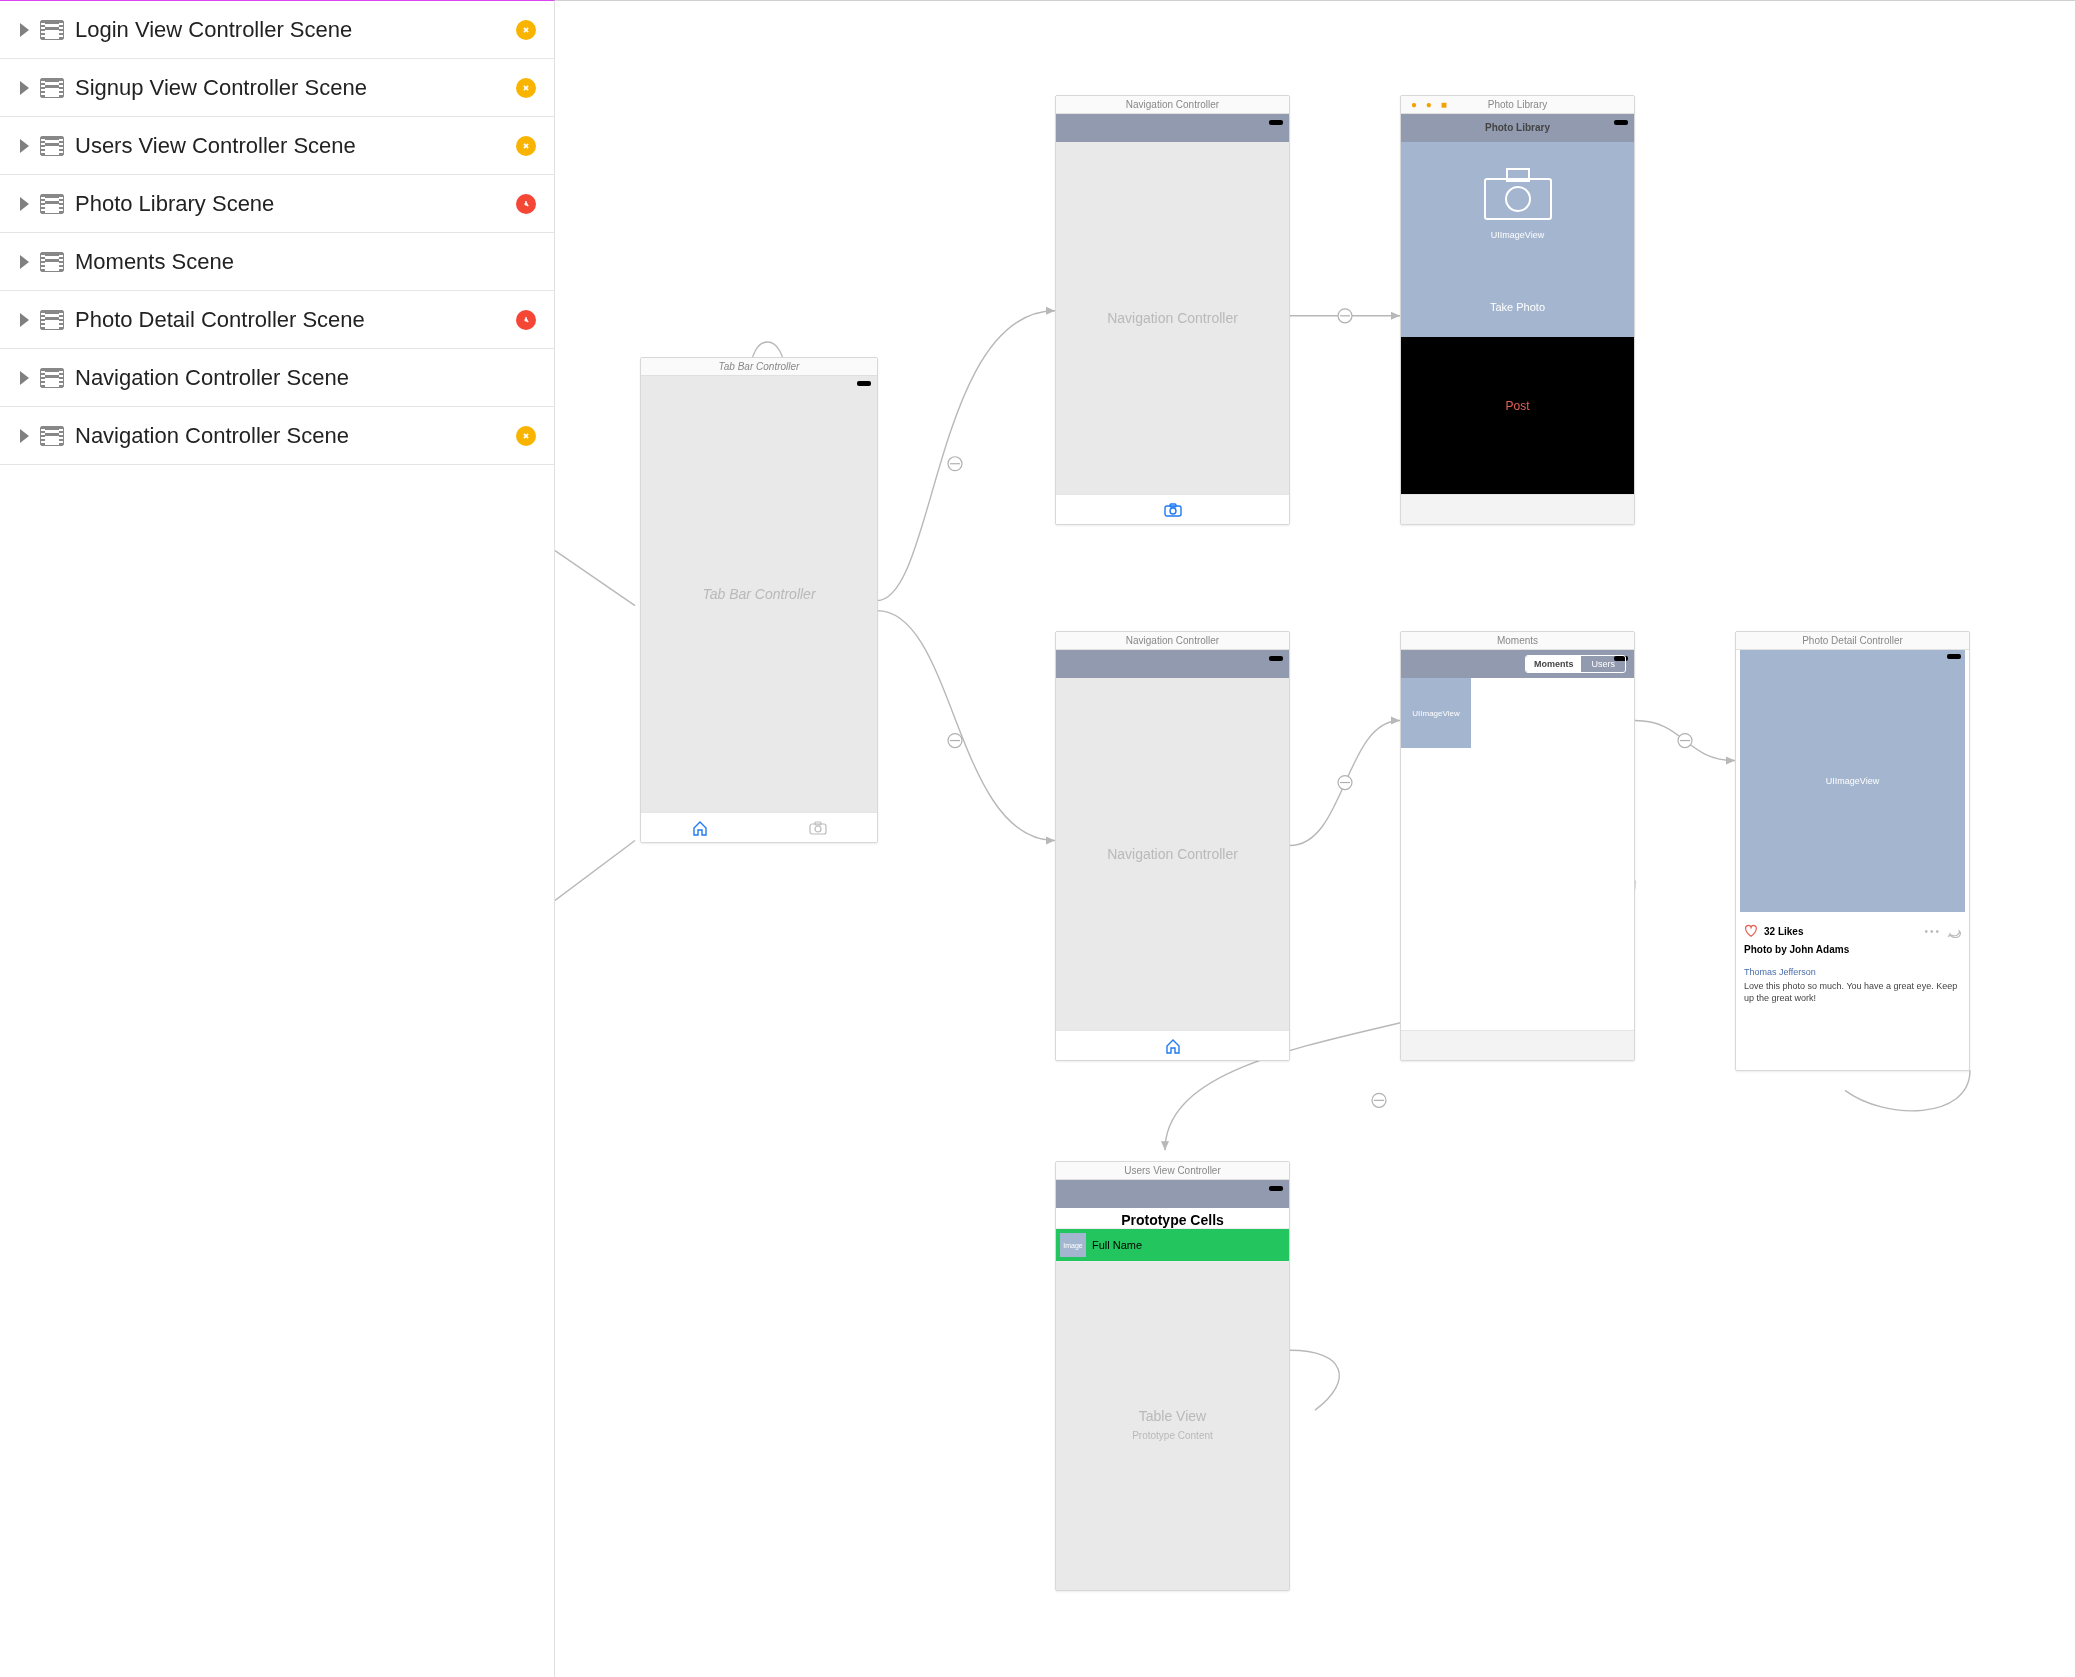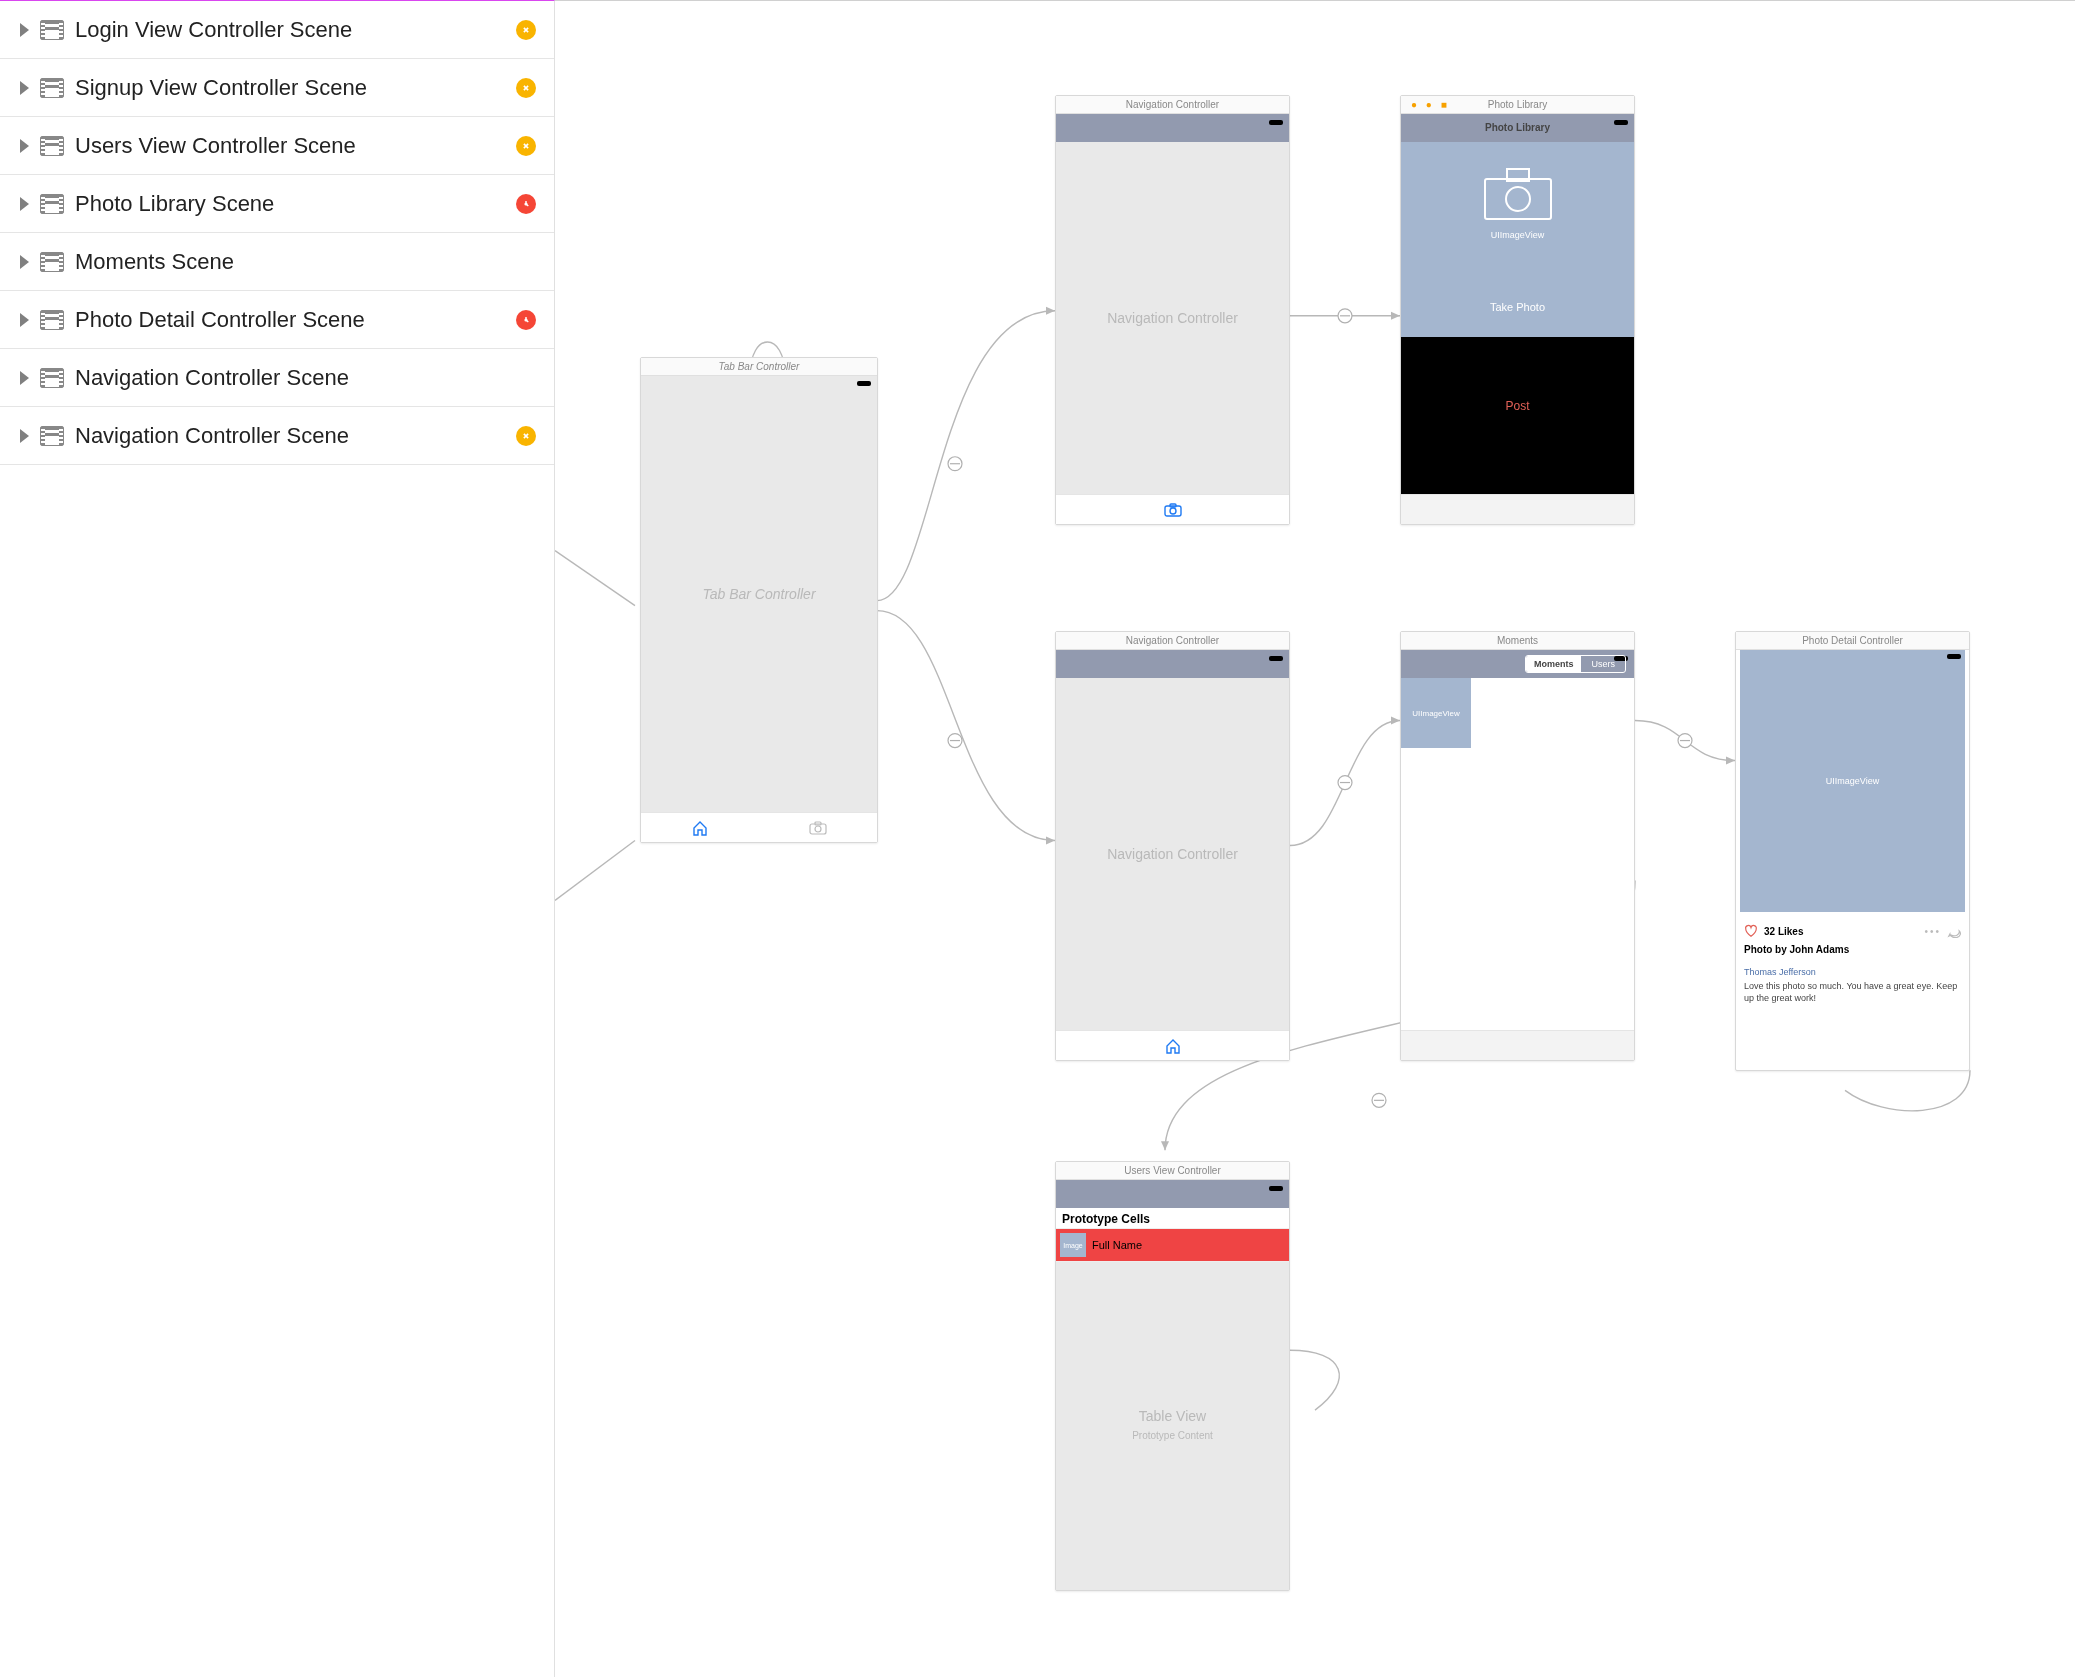--- a/index.html
+++ b/index.html
@@ -274,22 +274,22 @@
       </div>
       <div class="tabbar" style="background:#f3f3f3;"></div>
     </div>
 
     <div class="scene" style="left:500px; top:1160px; width:235px; height:430px;">
       <div class="scene-title">Users View Controller</div>
       <div class="nav-bar">
           <span class="black-pill"></span>
         </div>
       <div style="position:absolute; top:46px; left:0; right:0; bottom:0; background:#e9e9e9;">
-        <div style="height:20px; background:#fff; font-size:12px; font-weight:600; padding:4px 6px;">Prototype Cells</div>
-        <div style="height:30px; background:#ef4444; border-top:1px solid #eee; border-bottom:1px solid #eee; display:flex; align-items:center; padding:16px 4px;">
+        <div style="height:20px; background:#fff; font-size:14px; font-weight:600; padding:4px 6px;text-align:center;">Prototype Cells</div>
+        <div style="height:30px; background:#22c55e; border-top:1px solid #eee; border-bottom:1px solid #eee; display:flex; align-items:center; padding:16px 4px;">
           <div style="width:26px; height:24px; background:#a4b6cf; display:flex; align-items:center; justify-content:center; color:#fff; font-size:7px;">Image</div>
           <div style="margin-left:6px; font-size:11px;">Full Name</div>
         </div>
         <div class="center-txt" style="top:200px;">Table View</div>
         <div class="center-txt" style="top:222px; font-size:10px;">Prototype Content</div>
       </div>
     </div>
 
     <div class="scene" style="left:1180px; top:630px; width:235px; height:440px;">
       <div class="scene-title">Photo Detail Controller</div>

